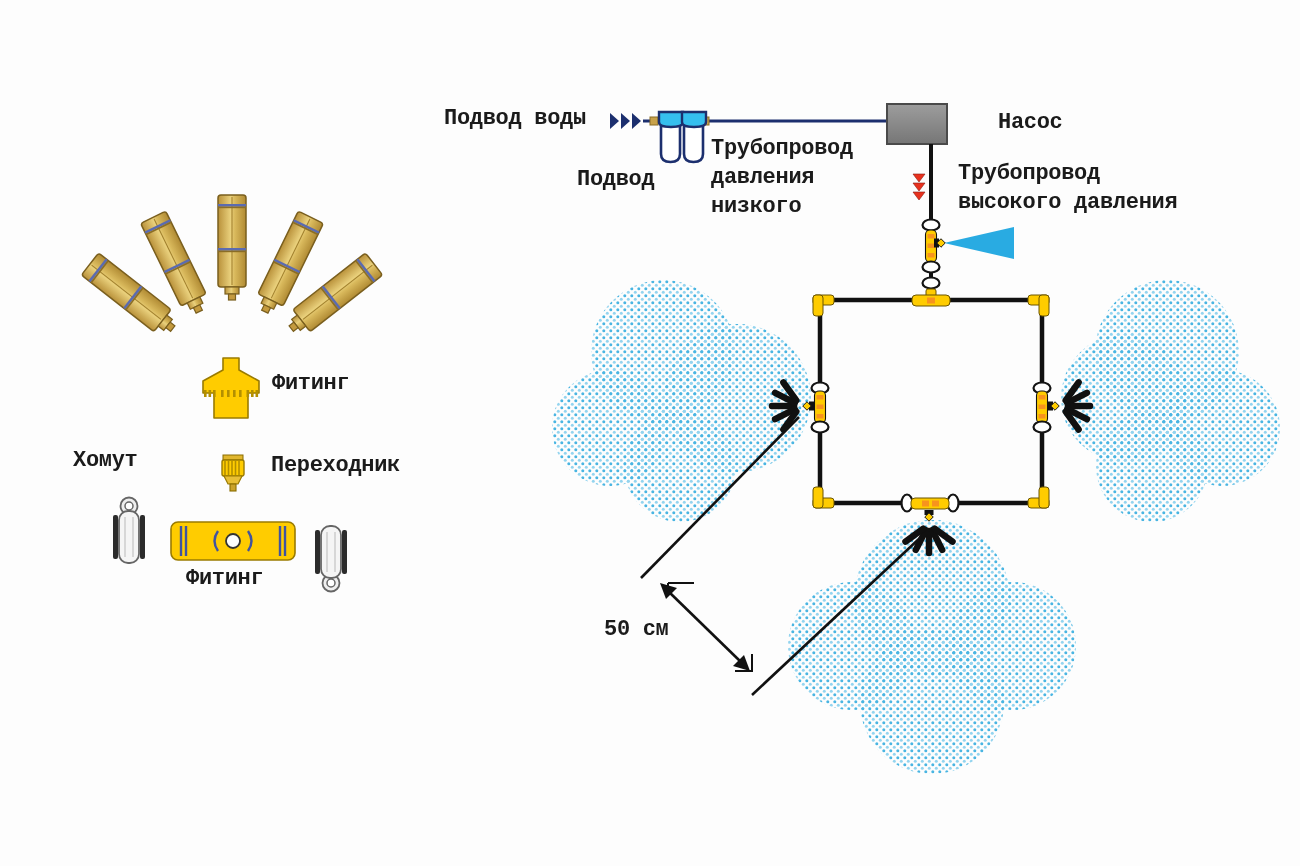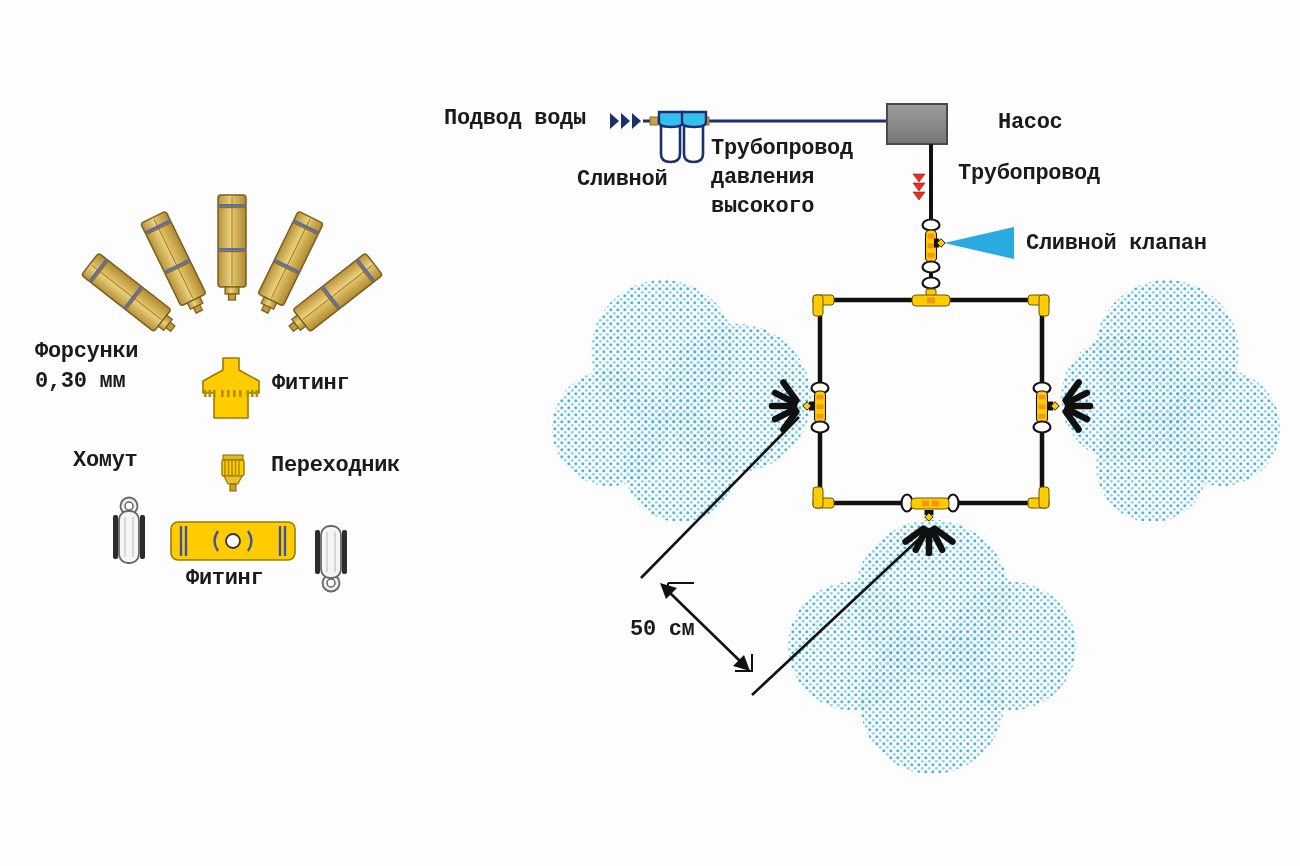--- a/index.html
+++ b/index.html
@@ -237,35 +237,31 @@
       <line x1="47" y1="-15" x2="47" y2="15"></line>
           <line x1="52" y1="-15" x2="52" y2="15"></line>
       <path d="M-15,-10 q-7,10 0,20" fill="none"></path>
       <path d="M15,-10 q7,10 0,20" fill="none"></path>
     </g>
     <circle cx="0" cy="0" r="7" fill="#fdfdfd" stroke="#333333" stroke-width="1.8"></circle>
   </g>
 </svg>
 
 <div class="label" style="left:444px;top:104px;">Подвод воды</div>
-<div class="label" style="left:577px;top:165px;">Сливной</div>
+<div class="label" style="left:577px;top:165px;">Подвод</div>
 <div class="label" style="left:711px;top:134px;">
   <div>Трубопровод</div>
   <div>давления</div>
-  <div>высокого</div>
+  <div>низкого</div>
 </div>
 <div class="label" style="left:998px;top:108px;">Насос</div>
 <div class="label" style="left:958px;top:159px;">
   <div>Трубопровод</div>
+  <div>высокого давления</div>
 </div>
-<div class="label" style="left:1026px;top:229px;">Сливной клапан</div>
-<div class="label" style="left:630px;top:615px;text-align:center;">50 см</div>
-
-<div class="label" style="left:35px;top:337px;line-height:30px;">
-  <div>Форсунки</div>
-  <div>0,30 мм</div>
-</div>
+<div class="label" style="left:604px;top:615px;text-align:center;">50 см</div>
+
 <div class="label" style="left:272px;top:369px;">Фитинг</div>
 <div class="label" style="left:73px;top:446px;">Хомут</div>
 <div class="label" style="left:271px;top:451px;text-align:right;">Переходник</div>
 <div class="label" style="left:186px;top:564px;">Фитинг</div>
 
 </div>
 
 </body></html>

